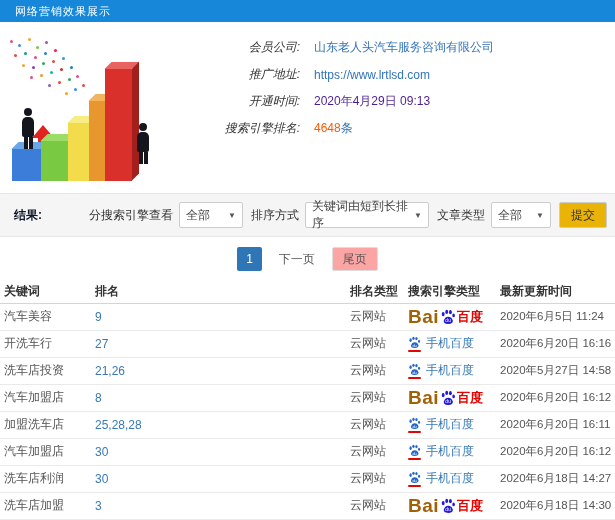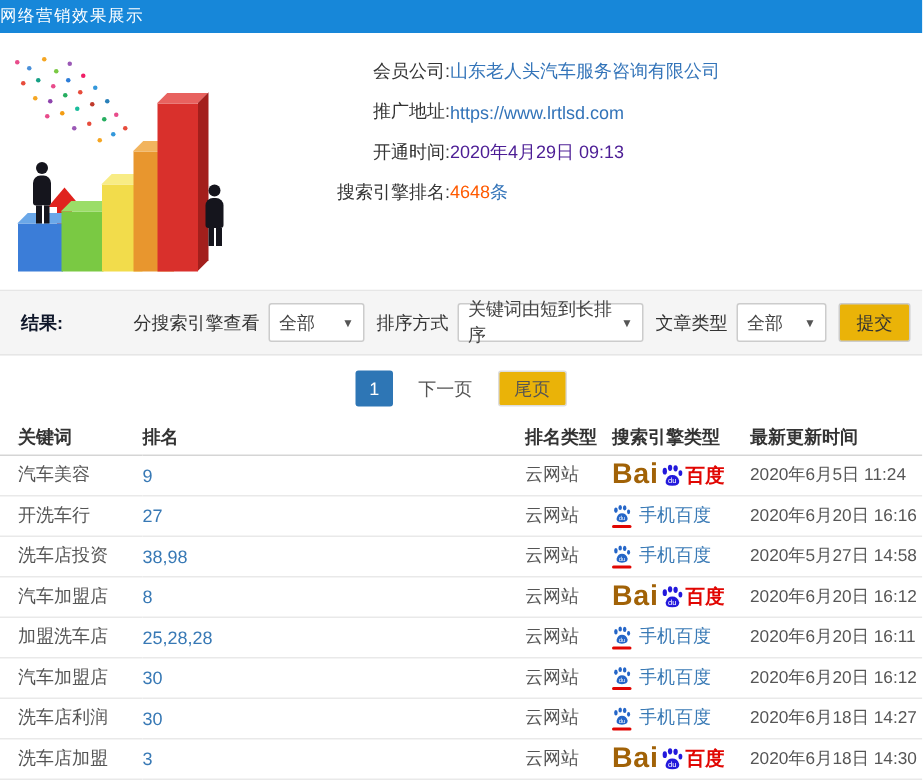--- a/index.html
+++ b/index.html
@@ -2,21 +2,21 @@
 <html><head>
 <meta charset="utf-8">
 <style>
   * { margin:0; padding:0; box-sizing:border-box; }
   html,body { background:#fff; }
   body { font-family:"Liberation Sans","DejaVu Sans",sans-serif; }
   .page { position:relative; width:615px; height:520px; background:#fff; overflow:hidden; }
 
   
   .topbar { height:22px; background:#1787d9; color:#fff; font-size:11px;
-            line-height:22px; letter-spacing:1px; }
+            line-height:22px; padding-left:15px; letter-spacing:1px; }
 
   
   .info-section { position:relative; height:171px; background:#fff; }
   .illustration { position:absolute; left:0; top:4px; width:180px; height:160px; overflow:hidden; }
   .bar { position:absolute; bottom:5px; }
   .bar .side { position:absolute; top:-4px; right:-7px; width:7px; height:100%; transform:skewY(-45deg); }
   .bar .top  { position:absolute; top:-7px; left:3px; width:100%; height:7px; transform:skewX(-45deg); }
   .confetti { position:absolute; left:10px; top:14px; width:3px; height:3px; border-radius:50%;
     background:#e84c8b;
     box-shadow: 8px 4px 0 #4a90d9, 18px -2px 0 #f5a623, 26px 6px 0 #7ac943, 35px 1px 0 #9b59b6,
@@ -31,21 +31,21 @@
     border-bottom:13px solid #e0231e; }
   .arrow-up::after { content:""; position:absolute; left:-5px; top:13px; width:10px; height:17px; background:#e0231e; }
   .person { position:absolute; }
   .person .head { width:8px; height:8px; border-radius:50%; background:#15151d; margin:0 auto; }
   .person .body { width:12px; height:20px; background:#15151d; border-radius:5px 5px 2px 2px; margin:1px auto 0; }
   .person .legs { width:9px; height:12px; margin:0 auto; background:linear-gradient(to right,#15151d 42%,#fff 42%,#fff 58%,#15151d 58%); }
 
   
   .info-list { margin-left:185px; padding-top:12px; }
   .info-row { height:27px; display:flex; align-items:center; font-size:12px; }
-  .info-label { width:115px; text-align:right; color:#333; }
+  .info-label { width:115px; text-align:right; margin-right:14px; color:#333;font-style:italic; }
   .link { color:#3374b9; text-decoration:none; }
   .plain-val { color:#4c1d95; }
   .rank-count { color:#ff5a00; }
   .rank-unit { color:#3374b9; }
 
   
   .filter-bar { height:44px; background:#f5f5f5; border-top:1px solid #e6e6e6; border-bottom:1px solid #e6e6e6;
     display:flex; align-items:center; padding:0 8px 0 14px; font-size:12px; }
   .result-label { font-weight:bold; color:#0f172a; }
   .filter-spacer { flex:1; }
@@ -55,28 +55,28 @@
   .select .caret { font-size:8px; color:#555; margin-left:6px; }
   .sel-engine { width:64px; } .sel-sort { width:124px; } .sel-article { width:60px; }
   .submit-btn { height:26px; margin-left:8px; padding:0 11px; background:#eab308; border:1px solid #ccc;
     border-radius:2px; font-size:12px; color:#333; cursor:pointer; }
 
   
   .pagination-wrap { height:44px; display:flex; align-items:center; justify-content:center; gap:8px; }
   .page-btn { height:24px; line-height:24px; font-size:12px; border-radius:2px; cursor:pointer; }
   .page-current { background:#2e76b5; color:#fff; padding:0 9px; }
   .page-next { color:#545454; padding:0 9px; background:transparent;text-align:right; }
-  .page-last { color:#545454; padding:0 10px; background:#eab308; border:1px solid #ddd; line-height:22px; }
+  .page-last { color:#545454; padding:0 10px; background:#fca5a5; border:1px solid #ddd; line-height:22px; }
 
   
   table { width:615px; border-collapse:collapse; table-layout:fixed; }
   th { height:22px; font-size:12px; color:#333; text-align:left; font-weight:bold;
        border-bottom:1px solid #d5d5d5; }
   td { height:27px; font-size:12px; color:#555; border-bottom:1px solid #e9e9e9; }
-  th:first-child, td:first-child { padding-left:12px; }
+  th:first-child, td:first-child { padding-left:4px; }
   .cell-rank { color:#3879b5; }
   .cell-time { color:#555; font-size:11.5px; }
 
   
   .logo-baidu { display:inline-flex; align-items:center; }
   .bd-bai { color:#a16207; font-weight:bold; font-size:19px; letter-spacing:0.5px; }
   .bd-cn  { color:#e10602; font-weight:bold; font-size:13px; }
   .bd-paw { display:inline-flex; margin:0 1px; }
   .logo-mobile { display:inline-flex; align-items:center; }
   .paw-wrap { display:inline-flex; flex-direction:column; align-items:center; margin-right:5px; }
@@ -234,21 +234,21 @@
         <text x="51" y="83" font-size="30" fill="#fff" text-anchor="middle" font-family="Liberation Sans, sans-serif">du</text>
       </svg>
       <span class="paw-underline"></span>
     </span>
     <span class="bd-mobile-text">手机百度</span>
   </span></td>
           <td class="cell-time">2020年6月20日 16:16</td>
         </tr>
         <tr>
           <td>洗车店投资</td>
-          <td class="cell-rank">38,98</td>
+          <td class="cell-rank">21,26</td>
           <td>云网站</td>
           <td><span class="logo-mobile">
     <span class="paw-wrap">
       <svg width="13" height="13" viewBox="0 0 100 100">
         <ellipse cx="20" cy="32" rx="9" ry="14" fill="#2566c8"></ellipse>
         <ellipse cx="42" cy="18" rx="9" ry="13" fill="#2566c8"></ellipse>
         <ellipse cx="65" cy="20" rx="9" ry="13" fill="#2566c8"></ellipse>
         <ellipse cx="85" cy="40" rx="8" ry="12" fill="#2566c8"></ellipse>
         <path d="M24 72 Q30 48 51 48 Q74 48 80 72 Q83 93 51 93 Q19 93 24 72" fill="#2566c8"></path>
         <text x="51" y="83" font-size="30" fill="#fff" text-anchor="middle" font-family="Liberation Sans, sans-serif">du</text>

